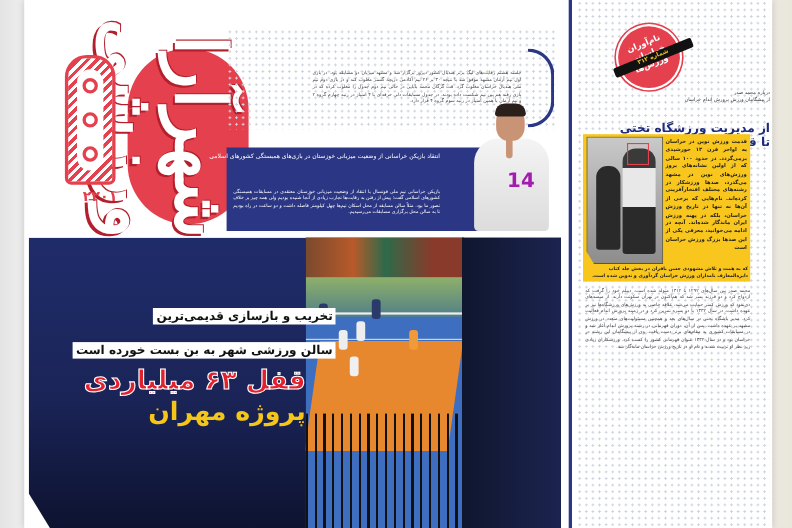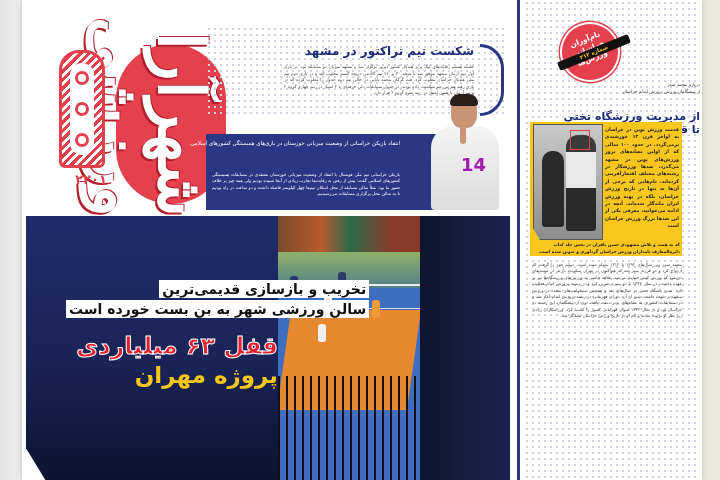--- a/index.html
+++ b/index.html
@@ -52,21 +52,21 @@
   .court-window .wall { position:absolute; left:0; top:36px; width:100%; height: 40px; background: linear-gradient(180deg,#8fb06a,#4a7a8a); }
   .court-window .floor-blue { position:absolute; left:0; top:72px; width:100%; height: 200px; background: #3e6ec0; }
   .court-window .floor-orange { position:absolute; left:6px; top: 94px; width: 130px; height: 100px; background: #e8882e; transform: skewX(-8deg); }
   .court-window .net { position:absolute; left:0; top: 68px; width: 100%; height: 2px; background: #eee; }
   .court-window .net2 { position:absolute; left:0; top: 92px; width: 100%; height: 1px; background: #ddd; }
   .court-window .fence { position:absolute; left:0; top: 160px; width: 100%; height: 110px; background: repeating-linear-gradient(90deg, #111 0 2px, transparent 2px 8px); }
   .court-window .ply { position:absolute; width: 8px; height: 18px; border-radius: 3px; }
   .door-dark { position: absolute; left: 420px; top: 216px; width: 90px; height: 264px; background: linear-gradient(90deg,#10162e,#1b2450); }
 
   .kicker-box { position: absolute; left: 66px; top: 280px; direction: rtl; text-align: right; }
-  .kicker-box div { display: block; width: fit-content; margin-left: auto; background: #fff; color: #111; font-weight: bold; font-size: 14px; padding: 1px 3px; margin-bottom: 2px; }
+  .kicker-box div { display: block; width: fit-content; margin-left: auto; background: #fff; color: #111; font-weight: bold; font-size: 11px; padding: 1px 3px; margin-bottom: 16px; }
   .big-title { position: absolute; left: 52px; top: 332px; width: 226px; direction: rtl; text-align: right; font-weight: bold; }
   .big-title .l1 { color: #e2212e; font-size: 24px; line-height: 28px; -webkit-text-stroke: 1px #fff; white-space: nowrap; }
   .big-title .l2 { color: #f5c518; font-size: 23px; line-height: 30px; white-space: nowrap; }
 
   
   .col-rule { position: absolute; left: 517px; top: 0; width: 3px; height: 480px; background: #2b3684; }
   .right-col { position: absolute; left: 524px; top: 0; width: 176px; height: 480px; }
   .stamp { position: absolute; left: 560px; top: 22px; width: 60px; height: 60px; border-radius: 50%; background: #e4404e; border: 2px solid #fff; box-shadow: 0 0 0 1.5px #e4404e; color: #fff; font-weight: bold; font-size: 7.5px; direction: rtl; text-align: center; padding-top: 10px; line-height: 10px; transform: rotate(-22deg); }
   .stamp-bar { position: absolute; left: 556px; top: 48px; width: 76px; height: 9px; background: #111; color: #f5c518; font-size: 5.5px; font-weight: bold; text-align: center; line-height: 9px; transform: rotate(-22deg); border-radius: 2px; direction: rtl; }
   .rc-kicker { position: absolute; right: 20px; top: 82px; direction: rtl; text-align: right; font-size: 4.5px; line-height: 6.5px; color: #333; }
@@ -94,21 +94,20 @@
         <span></span>
         <span></span>
         <span></span>
       </div>
   </div>
   <div class="issue-num">۲۲۰۱</div>
 </div>
 
 <div class="top-story dots">
   <div class="bracket"></div>
-  <div class="headline">شکست تیم تراکتور در مشهد</div>
   <div class="body">جلسه هشتم رقابت‌های لیگ برتر هندبال کشور دیروز برگزار شد و مشهد میزبان دو مسابقه بود. در بازی اول تیم آرمان مشهد موفق شد با نتیجه ۳۰ بر ۲۶ تیم آکادمی دریچه گستر مغلوب کند و در بازی دوم تیم ملی هندبال خراسان مغلوب گرد. قت گرگان محمد بابایی در حالی تیم دوم جدول را مغلوب کرده که در بازی رفته هم بین تیم شکست داده بودند. در جدول مسابقات دلی حرفه‌ای با ۴ امتیاز در رتبه چهارم گروه ۲ و تیم آرمان با همین امتیاز در رتبه سوم گروه ۴ قرار دارد.</div>
 </div>
 
 <div class="blue-banner">
   <div class="kicker">انتقاد بازیکن خراسانی از وضعیت میزبانی خوزستان در بازی‌های همبستگی کشورهای اسلامی</div>
   <div class="body">بازیکن خراسانی تیم ملی فوتسال با انتقاد از وضعیت میزبانی خوزستان معتقدی در مسابقات همبستگی کشورهای اسلامی گفت: پیش از رفتن به رقابت‌ها تجارب زیادی از آنجا شنیده بودیم ولی همه چیز بر خلاف تصور ما بود. مثلاً سالن مسابقه از محل اسکان تیم‌ها چهل کیلومتر فاصله داشت و دو ساعت در راه بودیم تا به سالن محل برگزاری مسابقات می‌رسیدیم.</div>
 </div>
 <div class="player">
   <div class="body"></div>
   <div class="head"></div>

